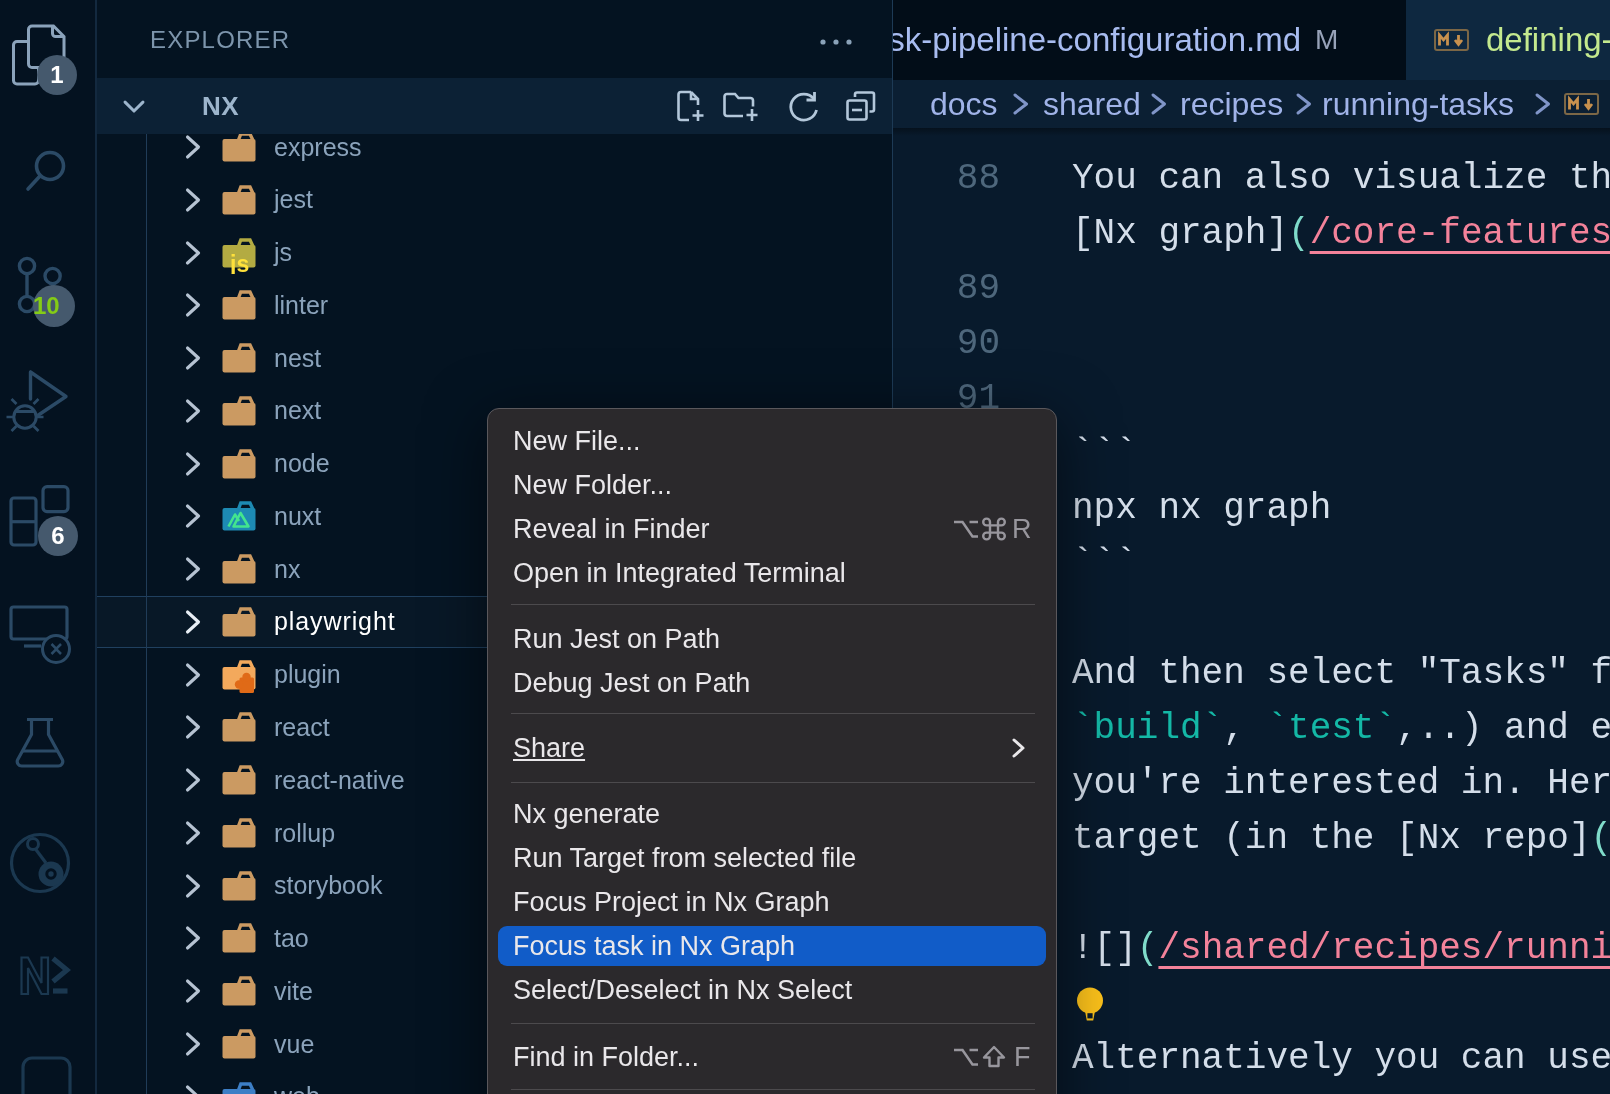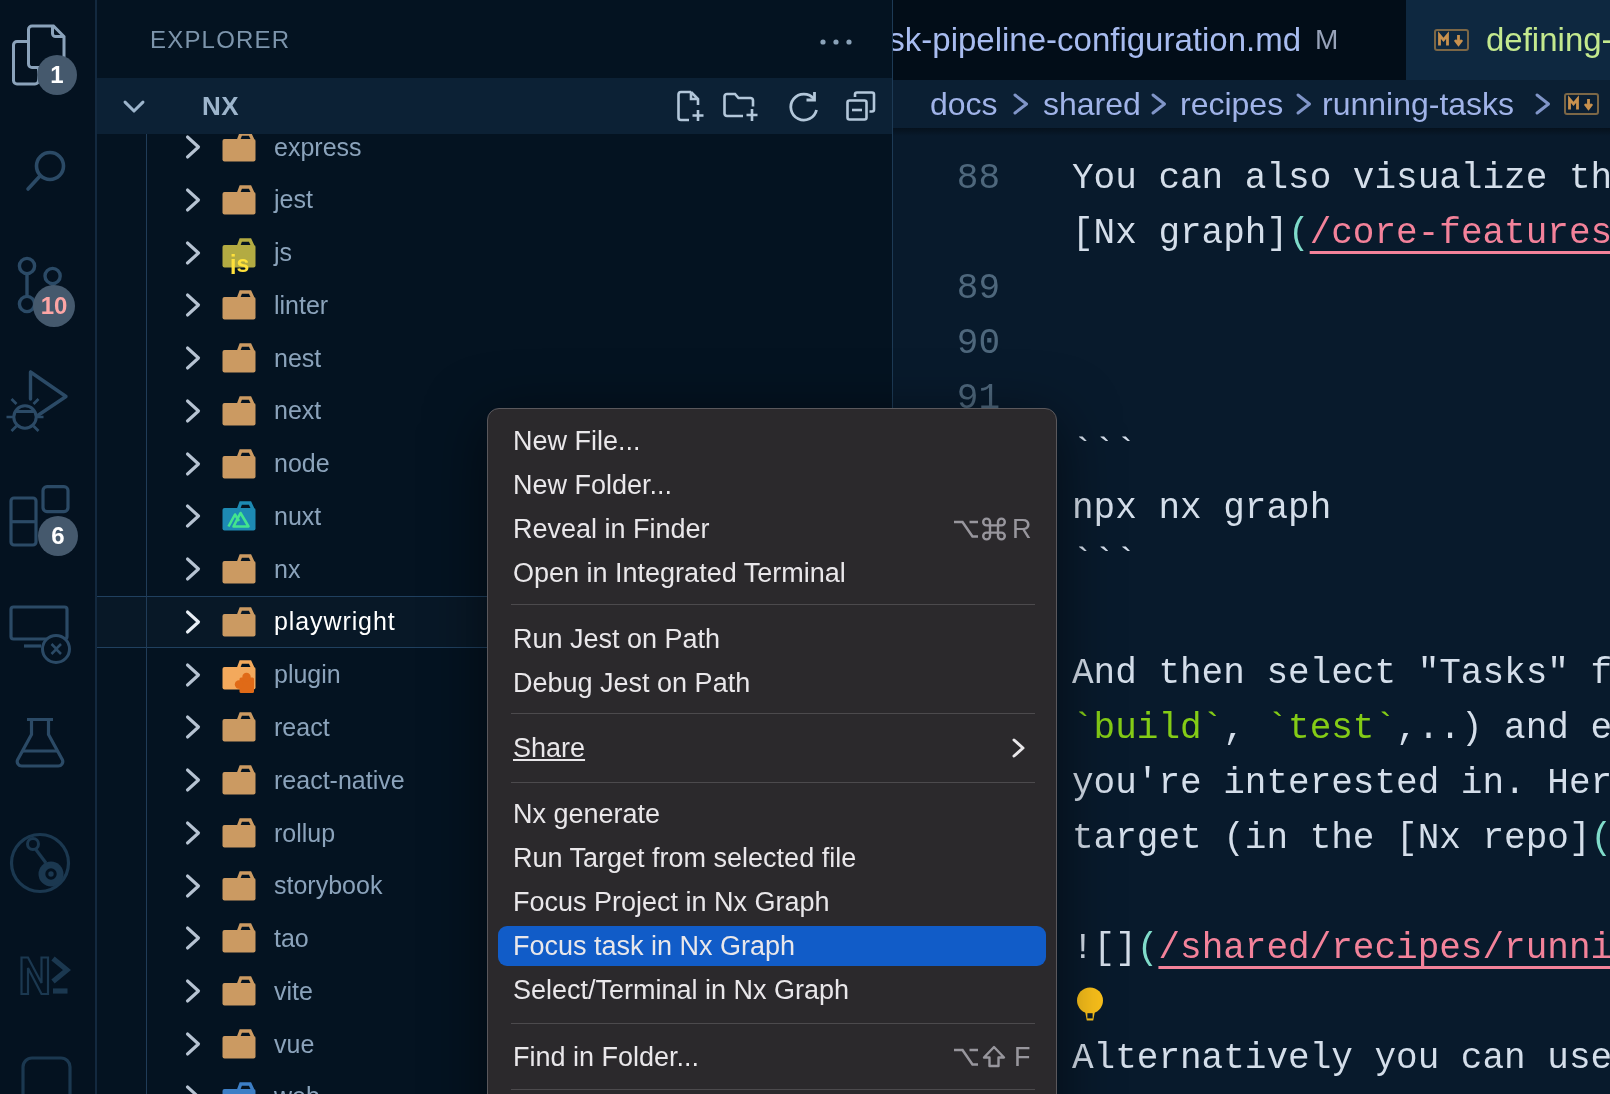--- a/index.html
+++ b/index.html
@@ -2,21 +2,21 @@
 <html><head><meta charset="utf-8"><style>
 *{margin:0;padding:0;box-sizing:border-box}
 html,body{width:1610px;height:1094px;overflow:hidden;background:#081a2c}
 #root{position:absolute;top:0;left:0;width:1610px;height:1094px;font-family:"Liberation Sans",sans-serif;overflow:hidden}
 .a{position:absolute}
 .lbl{font-size:25px;color:#8ba3bb;white-space:pre}
 .cl{font-family:"Liberation Mono",monospace;font-size:36px;color:#d4deea;white-space:pre;height:55px;line-height:55px}
 .ln{font-family:"Liberation Mono",monospace;font-size:36px;color:#4e677c;white-space:pre;height:55px;line-height:55px;width:107px;text-align:right}
 .teal{color:#7fdbca}
 .pinku{color:#f3829a;text-decoration:underline;text-underline-offset:8px;text-decoration-thickness:3px}
-.grn{color:#84cc16}
+.grn{color:#14b8a6}
 .mi{position:absolute;left:498px;width:548px;height:40px;line-height:40px;color:#e9e7ea;font-size:27px;padding-left:15px;border-radius:9px}
 .msep{position:absolute;left:511px;width:524px;height:1px;background:#4c4a4d}
 </style></head><body>
 <div id="root">
     <div class="a" style="left:893px;top:0;width:717px;height:1094px;background:#081a2c;overflow:hidden">
       <div class="a" style="left:0;top:0;width:717px;height:80px;background:#020d18">
         <div class="a" style="left:0;top:0;width:513px;height:80px;background:#020d18;overflow:hidden">
           <div class="a" style="right:105px;top:0;height:80px;line-height:80px;font-size:33px;color:#a8bcf0;white-space:pre">task-pipeline-configuration.md</div>
           <div class="a" style="left:422px;top:0;height:80px;line-height:80px;font-size:28px;color:#97a2b8">M</div>
         </div>
@@ -122,21 +122,21 @@
         </svg></div>
       <div class="a" style="left:19px;top:955px"><svg width="52" height="42" viewBox="0 0 52 42" style="">
           <path d="M2.5 39 V2.5 h6.5 L22.5 28 V2.5 h6.5 V39 h-6.5 L9 13 v26 z" fill="none" stroke="#1b3850" stroke-width="2.2"></path>
           <path d="M34 3.5 l14 11.5 -14 11.5" fill="none" stroke="#1b3850" stroke-width="5.2"></path>
           <path d="M34 36 h14.5" stroke="#1b3850" stroke-width="5.2"></path>
         </svg></div>
       <div class="a" style="left:21px;top:1056px"><svg width="52" height="40" viewBox="0 0 52 40" style="">
           <rect x="2" y="2" width="47" height="52" rx="9" fill="none" stroke="#1b3850" stroke-width="3.2"></rect>
         </svg></div>
       <div class="a" style="left:37px;top:55px;width:40px;height:40px;border-radius:50%;background:#45596d;color:#fff;font-weight:bold;font-size:24px;line-height:40px;text-align:center">1</div>
-      <div class="a" style="left:33px;top:285px;width:42px;height:42px;border-radius:50%;background:#45596d;color:#fca5a5;font-weight:bold;font-size:24px;line-height:42px;text-align:center">10</div>
+      <div class="a" style="left:33px;top:285px;width:42px;height:42px;border-radius:50%;background:#45596d;color:#84cc16;font-weight:bold;font-size:24px;line-height:42px;">10</div>
       <div class="a" style="left:38px;top:516px;width:40px;height:40px;border-radius:50%;background:#45596d;color:#fff;font-weight:bold;font-size:24px;line-height:40px;text-align:center">6</div>
     </div>
     <div class="a" style="left:97px;top:0;width:796px;height:1094px;background:#041321;border-right:1px solid #1d3a55;overflow:hidden">
       <div class="a" style="left:53px;top:26px;font-size:24px;letter-spacing:1.2px;color:#7d95ac">EXPLORER</div>
       <div class="a" style="left:720px;top:34px"><svg width="40" height="12" viewBox="0 0 40 12" style="">
           <circle cx="6" cy="6" r="2.6" fill="#8aa2b8"></circle>
           <circle cx="19" cy="6" r="2.6" fill="#8aa2b8"></circle>
           <circle cx="32" cy="6" r="2.6" fill="#8aa2b8"></circle>
         </svg></div>
       <div class="a" style="left:0;top:78px;width:796px;height:56px;background:#0c2135">
@@ -341,21 +341,21 @@
     <div class="mi" style="top:553px;">Open in Integrated Terminal</div>
     <div class="mi" style="top:663px;">Debug Jest on Path</div>
     <div class="mi" style="top:728px;text-decoration:underline;">Share</div>
     <div class="a" style="top:734px;left:1008px"><svg width="20" height="28" viewBox="0 0 20 28" style="">
         <polyline points="6,6 15,14 6,22" fill="none" stroke="#e9e7ea" stroke-width="3" stroke-linecap="round" stroke-linejoin="round"></polyline>
       </svg></div>
     <div class="mi" style="top:794px;">Nx generate</div>
     <div class="mi" style="top:838px;">Run Target from selected file</div>
     <div class="mi" style="top:882px;">Focus Project in Nx Graph</div>
     <div class="mi" style="top:926px;background:#115cc8;">Focus task in Nx Graph</div>
-    <div class="mi" style="top:970px;">Select/Terminal in Nx Graph</div>
+    <div class="mi" style="top:970px;">Select/Deselect in Nx Select</div>
     <div class="mi" style="top:1037px;">Find in Folder...</div>
     <div class="a" style="top:1044px;left:952px"><svg width="28" height="26" viewBox="0 0 28 26" style="">
         <path d="M2 6 h8.5 L20.5 20.5 h5.5 M17.5 6 h8.5" fill="none" stroke="#98969d" stroke-width="2.5"></path>
       </svg></div>
     <div class="a" style="top:1044px;left:980px"><svg width="28" height="26" viewBox="0 0 28 26" style="">
         <path d="M14 3 L24 13.5 h-5.5 V22 h-9 V13.5 H4 z" fill="none" stroke="#98969d" stroke-width="2.4" stroke-linejoin="round"></path>
       </svg></div>
     <div class="a" style="top:1037px;left:1014px;height:40px;line-height:40px;font-size:27px;color:#98969d">F</div>
     <div class="msep" style="top:604px"></div>
     <div class="msep" style="top:713px"></div>

